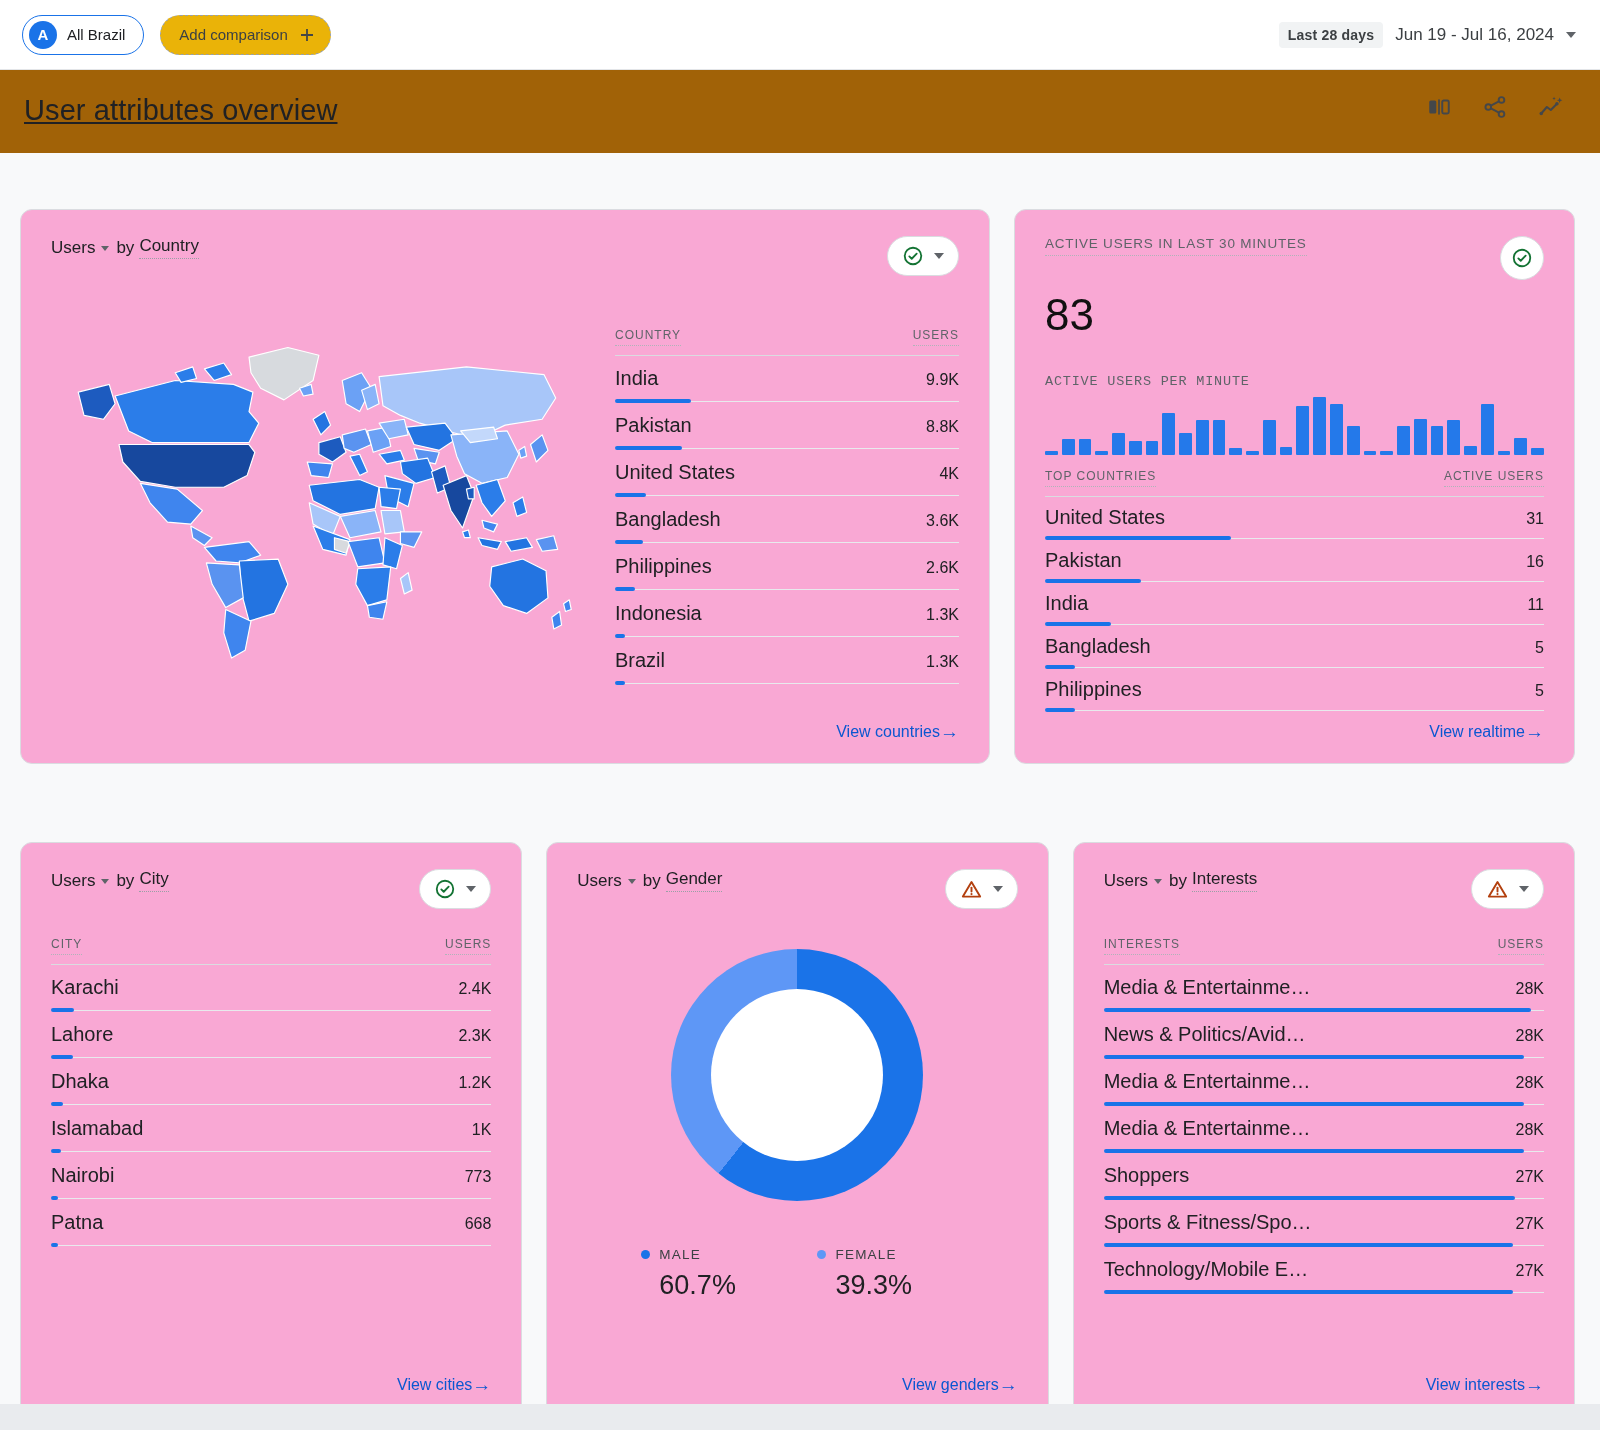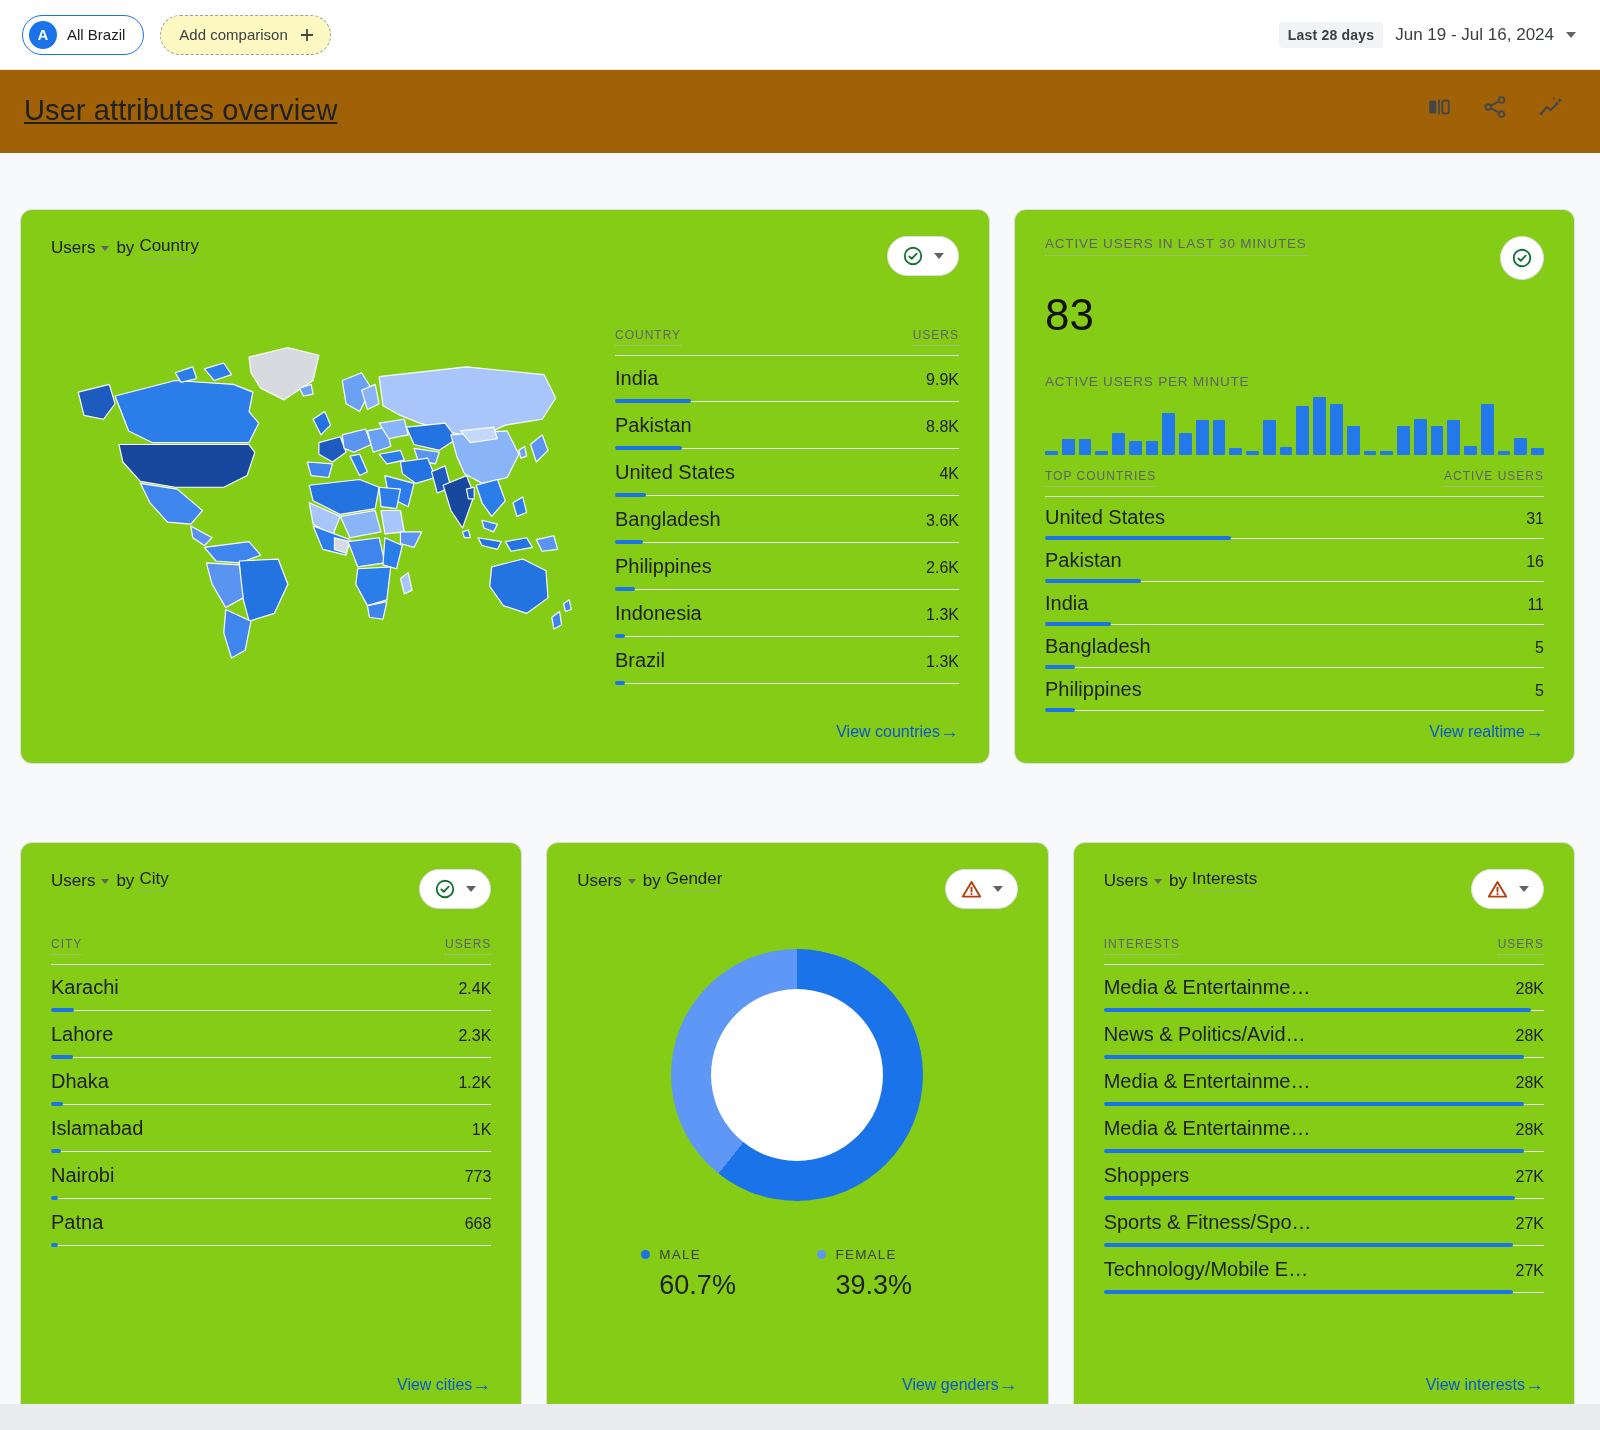--- a/index.html
+++ b/index.html
@@ -10,38 +10,38 @@
   *{box-sizing:border-box; margin:0; padding:0;}
   body{width:1600px; height:1430px; overflow:hidden; background:#fff;
        font-family:"Liberation Sans", sans-serif; color:var(--ink);}
   .page{width:1600px; height:1430px; position:relative; background:var(--bg);}
 
   
   .topbar{background:#fff; display:flex; align-items:center; gap:16px; padding:14px 24px 14px 22px; height:70px; border-bottom:1px solid #e3e5e8;}
   .chip{display:flex; align-items:center; gap:10px; height:40px; padding:0 18px 0 6px; border:1.5px solid var(--blue); border-radius:20px; background:#fff; cursor:pointer;}
   .chip .avatar{width:28px; height:28px; border-radius:50%; background:var(--blue); color:#fff; font-size:15px; font-weight:bold; display:flex; align-items:center; justify-content:center;}
   .chip .chip-label{font-size:15px; color:var(--ink);}
-  .add-chip{display:flex; align-items:center; gap:10px; height:40px; padding:0 14px 0 18px; border:1.5px dashed #9aa0a6; border-radius:20px; background:#fef9c3; font-size:15px; color:#3c4043; cursor:pointer;}
+  .add-chip{display:flex; align-items:center; gap:10px; height:40px; padding:0 14px 0 18px; border:1.5px dashed #9aa0a6; border-radius:20px; background:#eab308; font-size:15px; color:#3c4043; cursor:pointer;}
   .plus-icon{font-size:20px; color:#444746; line-height:1;}
   .topbar-right{margin-left:auto; display:flex; align-items:center; gap:12px;}
   .preset-badge{background:#f1f3f4; color:#3c4043; font-size:14px; font-weight:bold; padding:5px 9px; border-radius:4px; letter-spacing:.2px;}
   .date-range{font-size:17px; color:#3c4043;}
   .caret{width:0; height:0; border-left:5px solid transparent; border-right:5px solid transparent; border-top:6px solid #5f6368; display:inline-block;}
 
   
   .title-row{background:#a16207; display:flex; align-items:flex-start; padding:24px 36px 26px 24px;text-decoration:underline;}
   .page-title{font-size:29px; font-weight:400; color:var(--ink); letter-spacing:.1px;}
   .title-icons{margin-left:auto; display:flex; align-items:center; gap:30px;}
   .tool-icon{width:26px; height:26px; color:#44474a; cursor:pointer;}
 
   
   .content{padding:56px 25px 0 20px;}
   .grid1{display:grid; grid-template-columns:970px 1fr; gap:24px;}
   .grid2{display:grid; grid-template-columns:1fr 1fr 1fr; gap:24px; margin-top:78px;}
-  .card{background:#84cc16; border:1px solid var(--border); border-radius:12px; padding:26px 30px 22px 30px; display:flex; flex-direction:column;}
+  .card{background:#f9a8d4; border:1px solid var(--border); border-radius:12px; padding:26px 30px 22px 30px; display:flex; flex-direction:column;}
   .grid1 .card{height:555px;}
   .grid2 .card{height:575px;}
 
   .card-head{display:flex; align-items:flex-start;}
   .card-title{font-size:17px; color:var(--ink); display:flex; align-items:center; gap:5px;}
   .metric-caret{width:0;height:0;border-left:4px solid transparent;border-right:4px solid transparent;border-top:5px solid #5f6368; margin:2px 2px 0 1px;}
   .dim-link{border-bottom:1.5px dotted #9aa0a6; padding-bottom:2px; cursor:pointer;}
   .status-pill{margin-left:auto; display:flex; align-items:center; gap:10px; border:1px solid var(--border); border-radius:20px; height:40px; padding:0 14px; background:#fff; cursor:pointer;}
   .status-circle{margin-left:auto; width:44px; height:44px; border:1px solid var(--border); border-radius:50%; display:flex; align-items:center; justify-content:center; background:#fff; cursor:pointer;}
 
@@ -66,21 +66,21 @@
   .map-wrap{width:530px; padding-top:28px;}
   .country-table{flex:1; padding-top:26px;}
   svg.worldmap path{stroke:#fff; stroke-width:1.2; stroke-linejoin:round;}
   .m-dark{fill:#17489e;} .m-d2{fill:#1d5bbf;} .m-med{fill:#2374e1;} .m-m2{fill:#2b7de9;}
   .m-m3{fill:#3f85ee;} .m-m4{fill:#5a93f0;} .m-lt{fill:#6ba1f5;} .m-l2{fill:#8ab4f8;}
   .m-l3{fill:#a8c6f9;} .m-l4{fill:#c3d8fb;} .m-gray{fill:#d7dade;}
 
   
   .rt-heading{font-size:13.5px; letter-spacing:.8px; color:var(--muted); border-bottom:1.5px dotted #b0b4b9; padding-bottom:4px;}
   .big-number{font-size:44px; font-weight:400; color:#111; margin-top:10px;}
-  .rt-sub{font-size:13.5px; letter-spacing:.8px; color:var(--muted); margin-top:34px;}
+  .rt-sub{font-size:13.5px; letter-spacing:.8px; color:var(--muted); margin-top:34px;font-family:Liberation Mono, monospace;}
   .rt-chart{height:62px; display:flex; align-items:flex-end; gap:4px; margin-top:8px;}
   .rt-bar{flex:1; background:#2479ea; border-radius:1px;}
   .rt-table .thead{margin-top:14px;}
   .rt-table .trow{padding-top:9px;}
   .rt-table .bar-track{margin-top:7px;}
 
   
   .donut-wrap{display:flex; justify-content:center; margin-top:40px;}
   .donut{width:252px; height:252px; border-radius:50%; position:relative;}
   .donut::after{content:""; position:absolute; inset:40px; background:#fff; border-radius:50%;}

